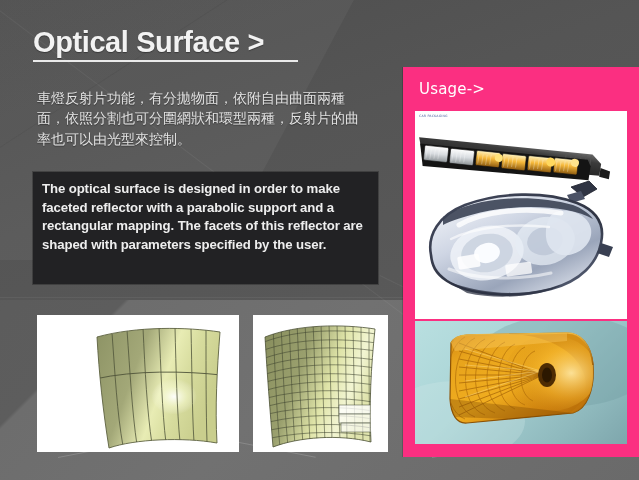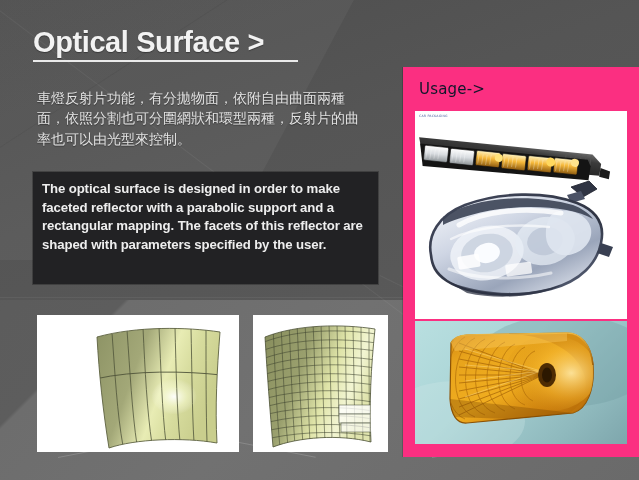--- a/index.html
+++ b/index.html
@@ -136,21 +136,21 @@
     width: 236px;
     height: 390px;
     background: #fb2f81;
     box-shadow: -1px 0 0 rgba(0,0,0,0.18);
   }
   #usage-label {
     position: absolute;
     left: 16px;
     top: 13px;
     font-size: 15px;
-    color: #0f172a;
+    color: #ffffff;
     font-family: "DejaVu Sans", "Liberation Sans", sans-serif;
     letter-spacing: 0.2px;
   }
   .photo {
     position: absolute;
     overflow: hidden;
   }
   #photo-lamps {
     left: 12px;
     top: 44px;

